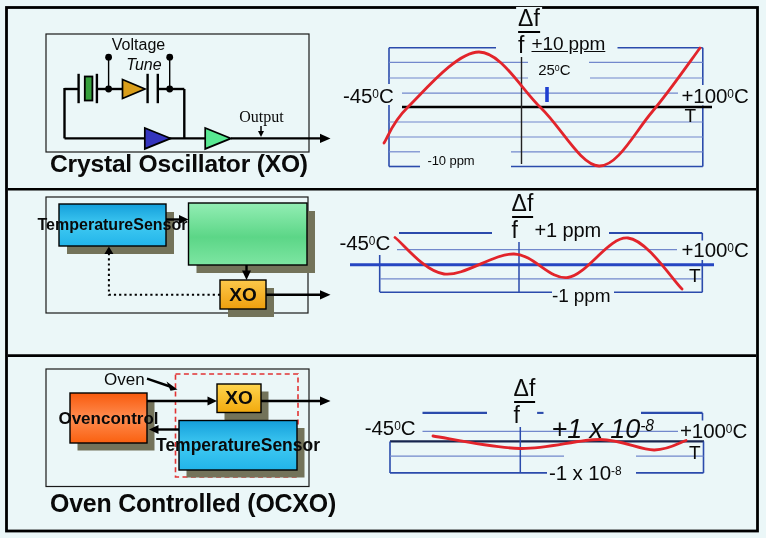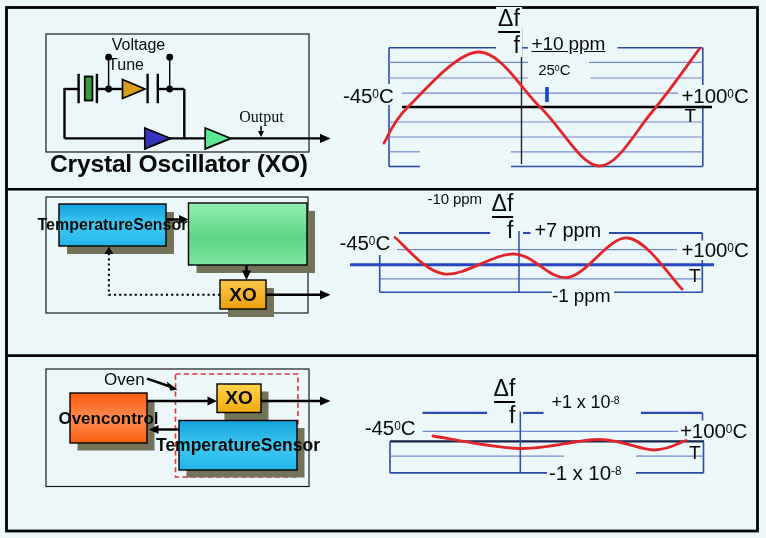--- a/index.html
+++ b/index.html
@@ -33,21 +33,21 @@
   .dotted    { stroke:#000; stroke-width:2; stroke-dasharray:2.2 3; fill:none; }
   .dashred   { stroke: var(--dash-red, #e23333); stroke-width:1.6; stroke-dasharray:5 3.4; fill:none; }
 
   
   .lbl { position:absolute; white-space:nowrap; line-height:1; }
   .chart-lbl { font-size:19px; letter-spacing:-0.1px; }
   .diag-lbl  { font-size:16px; }
   .ctr { transform: translateX(-50%); }
   sup.s { font-size:0.58em; position:relative; top:-0.42em; vertical-align:baseline; letter-spacing:0; }
   .title { position:absolute; font-weight:bold; white-space:nowrap; line-height:1; letter-spacing:-0.2px; }
-  .frac { position:absolute; text-align:right; font-size:23px; line-height:1; transform:translateX(-50%); background: var(--bg, #ebf7f8); padding:0 2px; }
+  .frac { position:absolute; text-align:left; font-size:23px; line-height:1; transform:translateX(-50%); background: var(--bg, #ebf7f8); padding:0 2px;margin-left:20px; }
   .frac .num { display:block; border-bottom:2px solid #000; padding:0 0 1px 0; }
   .frac .den { display:block; padding-top:1px; }
   .blocklbl { position:absolute; display:flex; align-items:center; justify-content:center; text-align:center; font-weight:bold; }
 </style>
 </head>
 <body>
 
 <div class="slide">
 
   <svg class="art" width="766" height="538" viewBox="0 0 766 538">
@@ -225,69 +225,70 @@
       <line x1="390" y1="456.2" x2="564" y2="456.2" class="gl-light"></line>
       <line x1="636" y1="456.2" x2="703.5" y2="456.2" class="gl-light"></line>
       <line x1="390" y1="472.9" x2="547" y2="472.9" class="gl-main"></line>
       <line x1="636" y1="472.9" x2="703.5" y2="472.9" class="gl-main"></line>
       <line x1="520.3" y1="411.5" x2="520.3" y2="472" class="yax-blue"></line>
       <path id="curve-ocxo" class="curve" stroke-width="2.5" d="M 433 436 C 447.5 438.1, 492.2 447.9, 520 448.5 C 547.8 449.1, 577.7 439.3, 600 439.5 C 622.3 439.8, 639.7 449.8, 654 450 C 668.3 450.2, 680.7 442.1, 686 440.5"></path>
     </g>
   </svg>
 
   <div class="lbl diag-lbl ctr" style="left:138.5px; top:36.5px;">Voltage</div>
-  <div class="lbl diag-lbl ctr" style="left:126px; top:56.5px;">Tune</div>
+  <div class="lbl diag-lbl ctr" style="left:144px; top:56.5px;font-style:italic;">Tune</div>
   <div class="lbl diag-lbl ctr" style="left:261.5px; top:108.5px;font-family:Liberation Serif, serif;">Output</div>
   <div class="title" style="left:50px; top:151.7px; font-size:24.6px;">Crystal Oscillator (XO)</div>
 
   <div class="frac" style="left:509px; top:7px;">
     <span class="num">Δf</span>
     <span class="den">f</span>
   </div>
   <div class="lbl chart-lbl" style="left:531.5px; top:34px;text-decoration:underline;">+10 ppm</div>
   <div class="lbl chart-lbl" style="left:538.3px; top:61.9px; font-size:15px;text-align:right;">25<sup class="s">0</sup>C</div>
   <div class="lbl chart-lbl" style="left:343px; top:86px; font-size:20.5px;">-45<sup class="s">0</sup>C</div>
   <div class="lbl chart-lbl" style="left:681.5px; top:86.2px; font-size:20.5px;">+100<sup class="s">0</sup>C</div>
   <div class="lbl chart-lbl" style="left:684.5px; top:106px;">T</div>
-  <div class="lbl chart-lbl" style="left:427.5px; top:153.5px; font-size:15px;margin-top:37px;">-10 ppm</div>
+  <div class="lbl chart-lbl" style="left:427.5px; top:153.5px; font-size:13px;">-10 ppm</div>
 
   <div class="blocklbl" style="left:59px; top:204px; width:107px; height:42px; font-size:16px; line-height:18px;">
     <span>Temperature</span>
       <span>Sensor</span>
   </div>
   <div class="blocklbl" style="left:220px; top:280px; width:46px; height:29px; font-size:19px;">
     <span>XO</span>
   </div>
 
   <div class="frac" style="left:502.5px; top:192px;">
     <span class="num">Δf</span>
     <span class="den">f</span>
   </div>
-  <div class="lbl chart-lbl" style="left:534.5px; top:219.6px; font-size:20px;">+7 ppm</div>
+  <div class="lbl chart-lbl" style="left:534.5px; top:219.6px; font-size:20px;">+1 ppm</div>
   <div class="lbl chart-lbl" style="left:339.5px; top:232.7px; font-size:20.5px;">-45<sup class="s">0</sup>C</div>
   <div class="lbl chart-lbl" style="left:681.5px; top:239.7px; font-size:20.5px;">+100<sup class="s">0</sup>C</div>
   <div class="lbl chart-lbl" style="left:689px; top:265.5px;">T</div>
   <div class="lbl chart-lbl" style="left:552px; top:286px;">-1 ppm</div>
 
   <div class="lbl" style="left:104px; top:371px; font-size:17px;">Oven</div>
   <div class="blocklbl" style="left:70px; top:393px; width:77px; height:50px; font-size:17px; line-height:19px;">
     <span>Oven</span>
       <span>control</span>
   </div>
   <div class="blocklbl" style="left:217px; top:384px; width:44px; height:28.5px; font-size:19px;">
     <span>XO</span>
   </div>
   <div class="blocklbl" style="left:179px; top:420.5px; width:118px; height:49.5px; font-size:17.5px; line-height:20px;">
     <span>Temperature</span>
       <span>Sensor</span>
   </div>
+  <div class="title" style="left:50px; top:491.2px; font-size:24.9px;">Oven Controlled (OCXO)</div>
 
   <div class="frac" style="left:504.5px; top:376.5px;">
     <span class="num">Δf</span>
     <span class="den">f</span>
   </div>
-  <div class="lbl chart-lbl" style="left:551.5px; top:393px; font-size:18px;">+1 x 10<sup class="s">-8</sup></div>
+  <div class="lbl chart-lbl" style="left:551.5px; top:416px; font-size:27px;font-style:italic;">+1 x 10<sup class="s">-8</sup></div>
   <div class="lbl chart-lbl" style="left:364.8px; top:417.5px; font-size:20.5px;">-45<sup class="s">0</sup>C</div>
   <div class="lbl chart-lbl" style="left:680px; top:421.2px; font-size:20.5px;">+100<sup class="s">0</sup>C</div>
   <div class="lbl chart-lbl" style="left:689px; top:443.3px;">T</div>
   <div class="lbl chart-lbl" style="left:549px; top:463.4px; font-size:20.5px;">-1 x 10<sup class="s">-8</sup></div>
 
 </div>
 
 </body></html>

